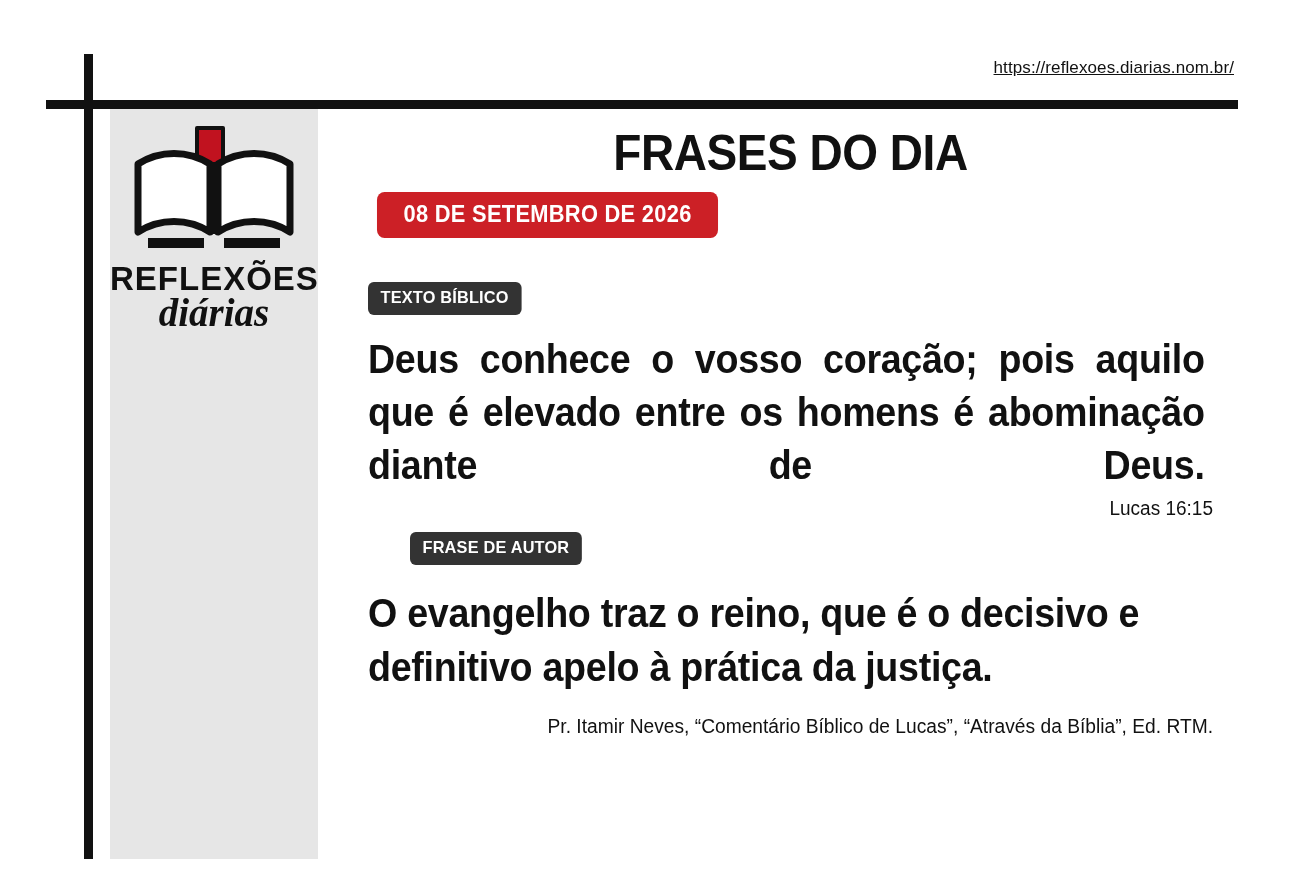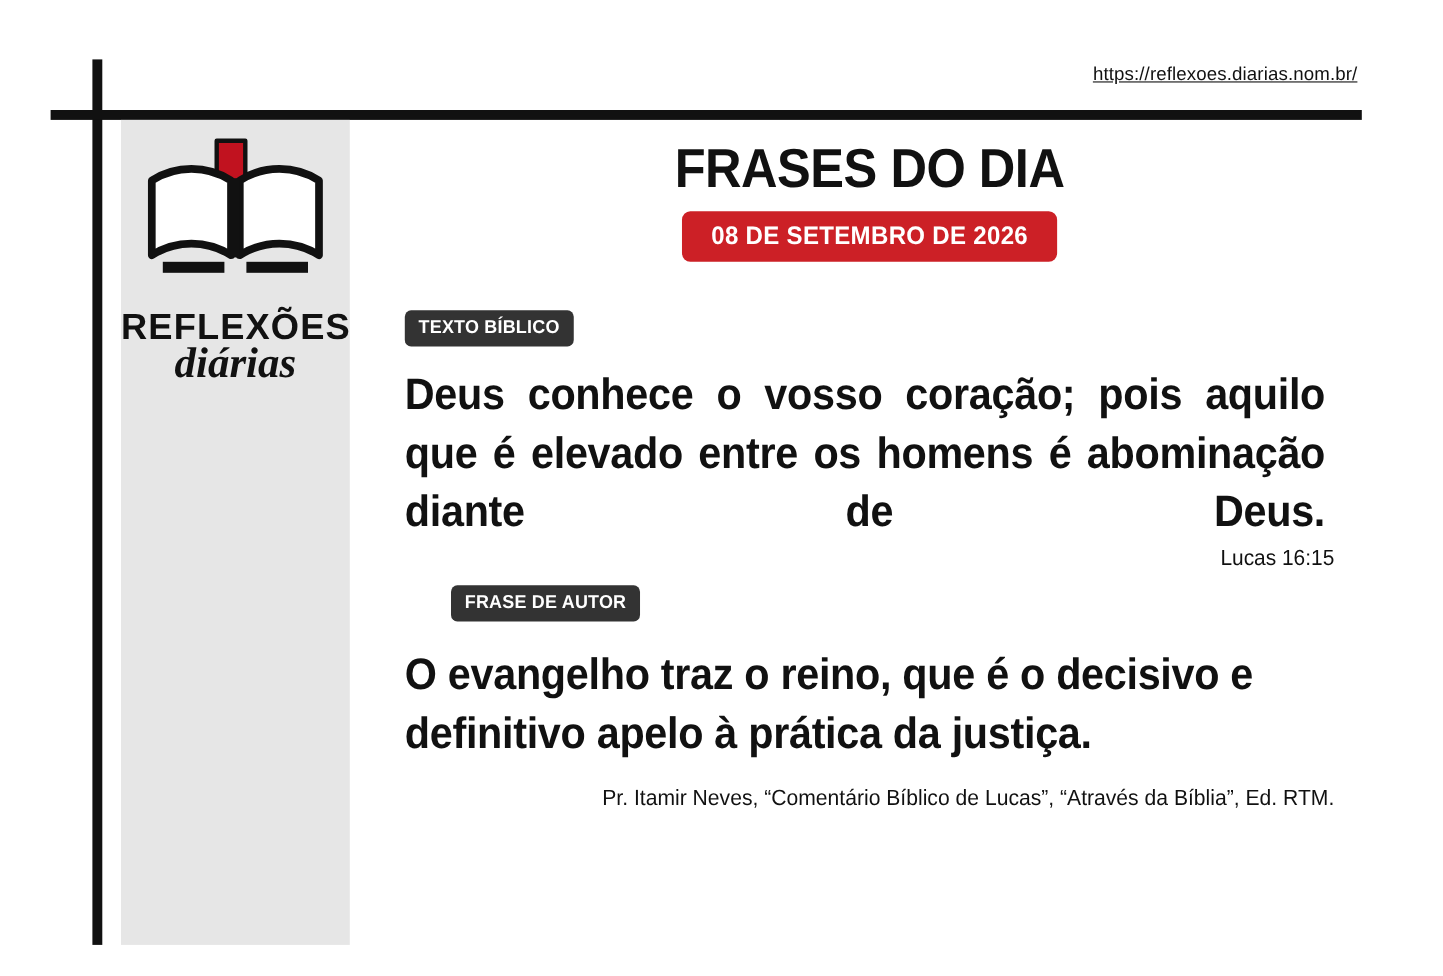--- a/index.html
+++ b/index.html
@@ -68,21 +68,21 @@
     left: 110px;
     top: 120px;
     width: 208px;
     text-align: center;
   }
   .logo-book {
     display: block;
     margin: 0 auto;
   }
   .brand-name {
-    margin-top: 20px;
+    margin-top: 2px;
     font-family: "Liberation Sans", sans-serif;
     font-weight: bold;
     font-size: 33px;
     letter-spacing: 1px;
     color: #111111;
     line-height: 1;
   }
   .brand-sub {
     font-family: "Liberation Serif", serif;
     font-style: italic;
@@ -107,21 +107,20 @@
     font-weight: bold;
     font-size: 50px;
     letter-spacing: -0.5px;
     color: #111111;
     line-height: 1.1;
     transform: scaleX(0.92);
     transform-origin: center;
   }
 
   .date-badge-wrap {
-    text-align: center;
     margin-top: 11px;
   }
   .date-badge {
     display: inline-block;
     background: #cc2026;
     color: #ffffff;
     font-family: "Liberation Sans", sans-serif;
     font-weight: bold;
     font-size: 23px;
     letter-spacing: 0.3px;

